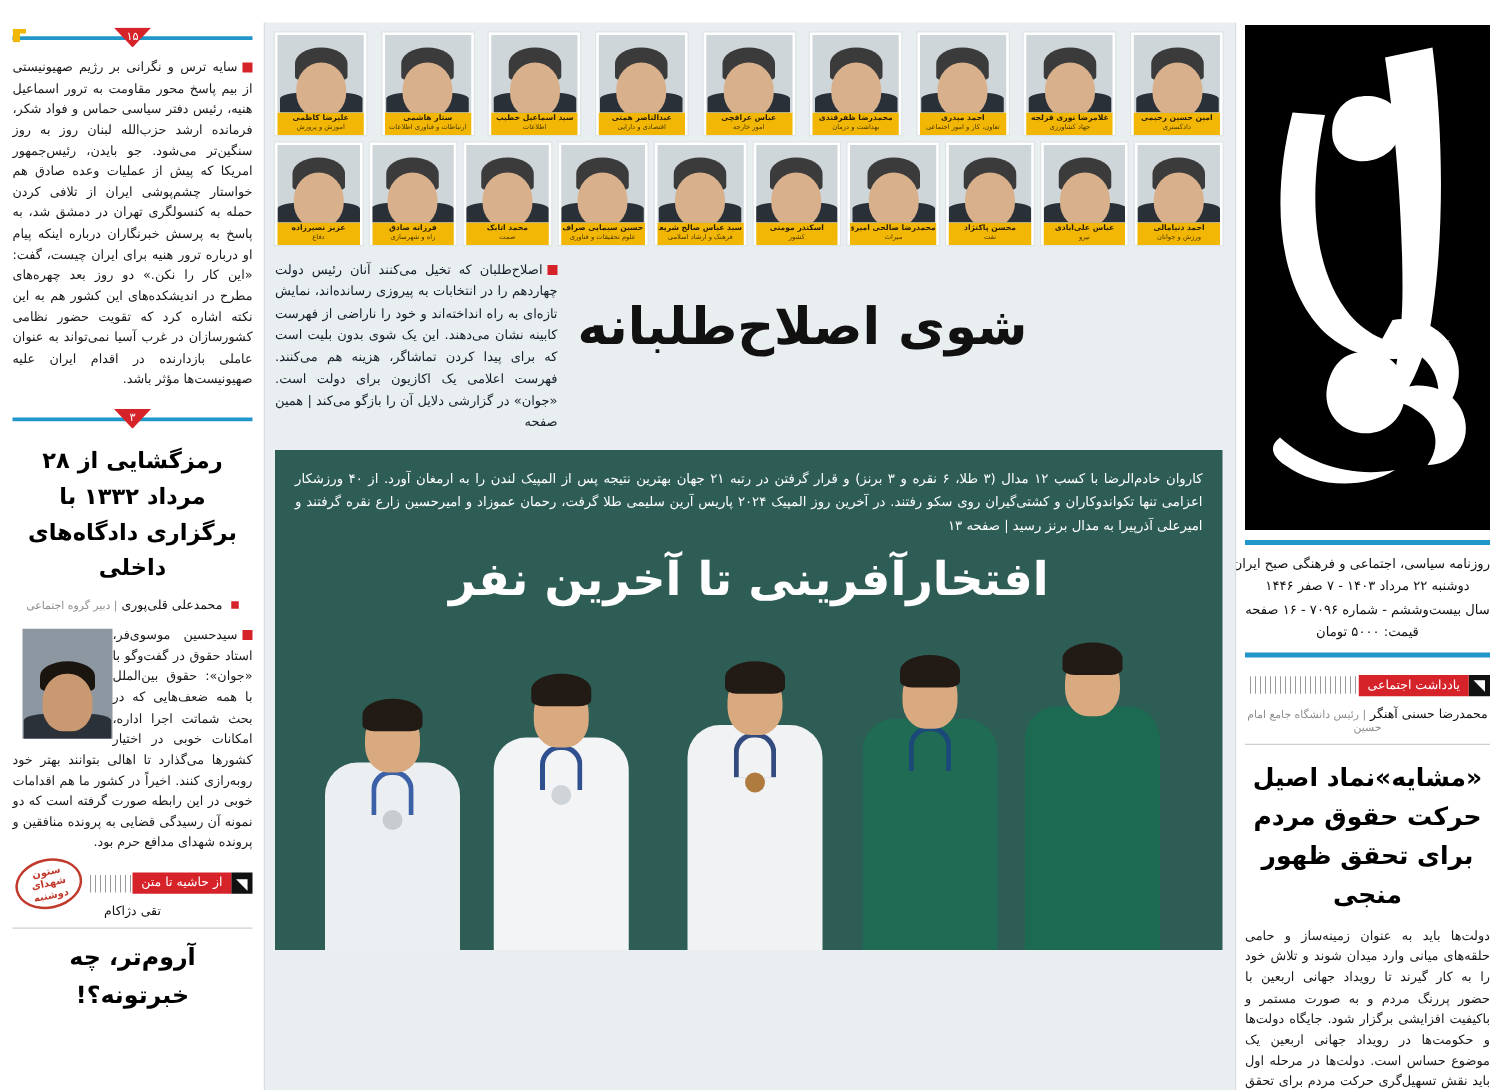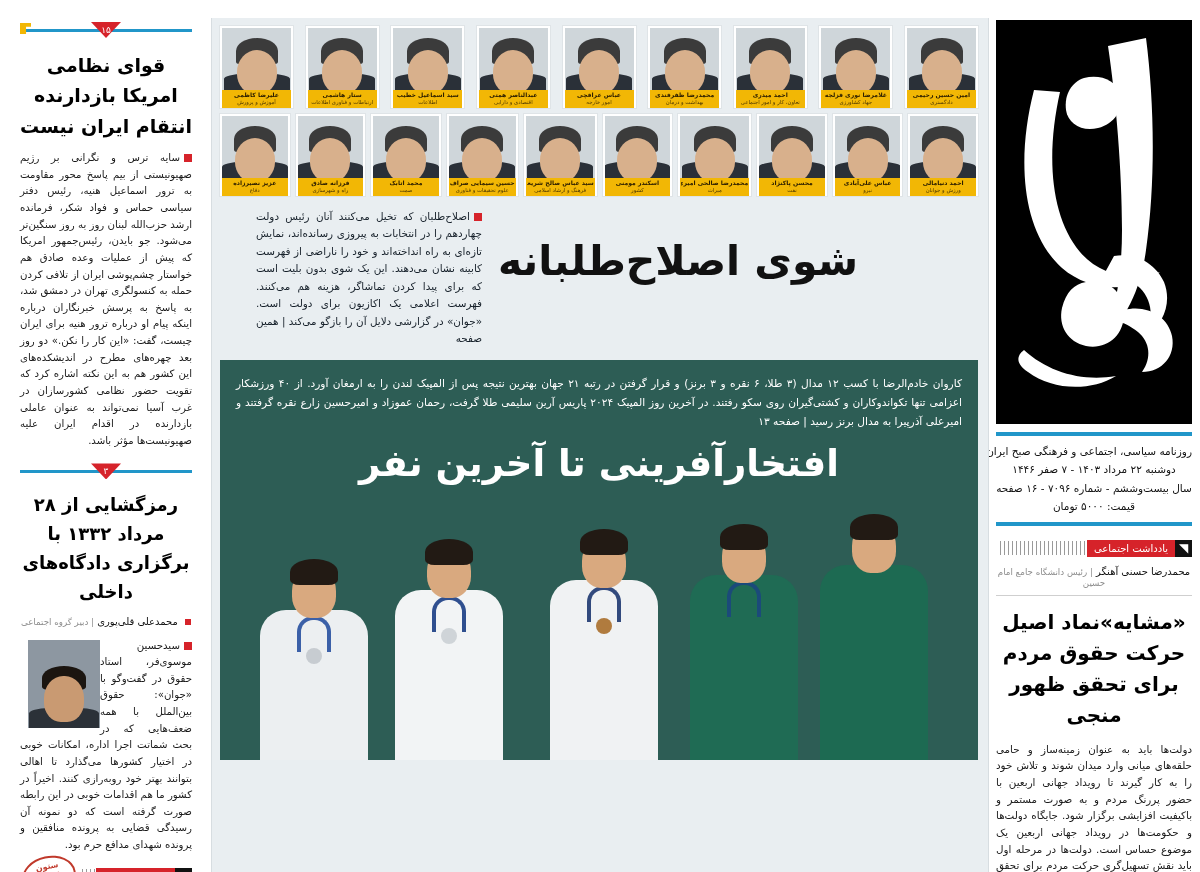--- a/index.html
+++ b/index.html
@@ -99,21 +99,21 @@
   .m-role{ font-size:5.4px; color:#4a3600; line-height:1.3; white-space:nowrap; overflow:hidden; }
 
   
   .lead-wrap{ display:flex; gap:12px; margin-top:12px; align-items:flex-start; }
   .lead-head{
     flex:1; text-align:left; font-size:41px; font-weight:bold; line-height:1.28;
     color:#111; padding-left:4px; letter-spacing:-0.5px; direction:rtl;margin-top:27px;
   }
   .lead-para{
     width:226px; flex:none; font-size:10.4px; line-height:1.68; text-align:justify;
-    color:#16202a; position:relative; padding-right:0;margin-left:36px;
+    color:#16202a; position:relative; padding-right:0;
   }
   .sq-red{ display:inline-block; width:8px; height:8px; background:#d6232a; margin-left:4px; vertical-align:middle; }
 
   
   .sports{
     position:relative; margin-top:12px; width:758px; height:400px;
     background:#2d5d55; overflow:hidden;
   }
   .sports-sum{
     position:absolute; top:14px; right:16px; left:16px;
@@ -127,21 +127,21 @@
   .athlete{ position:absolute; bottom:0; }
   .a-head{ width:44px; height:52px; border-radius:48% 48% 42% 42%; background:#d9a97f; margin:0 auto; position:relative; z-index:2;}
   .a-hair{ position:absolute; top:-7px; left:-2px; width:48px; height:26px; border-radius:50% 50% 20% 20%; background:#221a14; }
   .a-body{ width:108px; height:150px; border-radius:26px 26px 0 0; margin:-8px auto 0; position:relative; }
   .a-medal{ position:absolute; top:38px; left:50%; transform:translateX(-50%); width:16px; height:16px; border-radius:50%; }
   .a-ribbon{ position:absolute; top:6px; left:50%; transform:translateX(-50%); width:34px; height:36px; border:4px solid #2b4a8a; border-bottom:none; border-radius:16px 16px 0 0; }
 
   
   .left-col{
     position:absolute; top:18px; left:0; width:212px; height:854px;
-    background:#fff; padding:0 20px;
+    background:#fff; padding:0 10px;
   }
   .pagetab{
     position:relative; height:16px; margin-top:4px;
   }
   .pagetab .line{ position:absolute; top:7px; right:0; left:0; height:3px; background:#2196c9; }
   .pagetab .tri{
     position:absolute; top:0; left:50%; transform:translateX(-50%);
     width:30px; height:16px; background:#d6232a; color:#fff; font-size:9px;
     display:flex; align-items:center; justify-content:center;
     clip-path: polygon(0 0, 100% 0, 50% 100%);
@@ -508,21 +508,20 @@
 
   <div class="left-col">
     <div class="col-sep-left"></div>
 
     <div class="pagetab">
       <span class="line"></span>
       <span class="dec"></span>
       <span class="tri">۱۵</span>
     </div>
 
-    <div class="lc-head">قوای نظامی امریکا بازدارنده انتقام ایران نیست</div>
     <div class="lc-body">
       <span class="sq-red"></span><span>سایه ترس و نگرانی بر رژیم صهیونیستی از بیم پاسخ محور مقاومت به ترور اسماعیل هنیه، رئیس دفتر سیاسی حماس و فواد شکر، فرمانده ارشد حزب‌الله لبنان روز به روز سنگین‌تر می‌شود. جو بایدن، رئیس‌جمهور امریکا که پیش از عملیات وعده صادق هم خواستار چشم‌پوشی ایران از تلافی کردن حمله به کنسولگری تهران در دمشق شد، به پاسخ به پرسش خبرنگاران درباره اینکه پیام او درباره ترور هنیه برای ایران چیست، گفت: «این کار را نکن.» دو روز بعد چهره‌های مطرح در اندیشکده‌های این کشور هم به این نکته اشاره کرد که تقویت حضور نظامی کشورسازان در غرب آسیا نمی‌تواند به عنوان عاملی بازدارنده در اقدام ایران علیه صهیونیست‌ها مؤثر باشد.</span>
     </div>
 
     <div class="pagetab" style="margin-top:14px;">
       <span class="line"></span>
       <span class="tri">۳</span>
     </div>
 
     <div class="lc-head small">رمزگشایی از ۲۸ مرداد ۱۳۳۲ با برگزاری دادگاه‌های داخلی</div>

